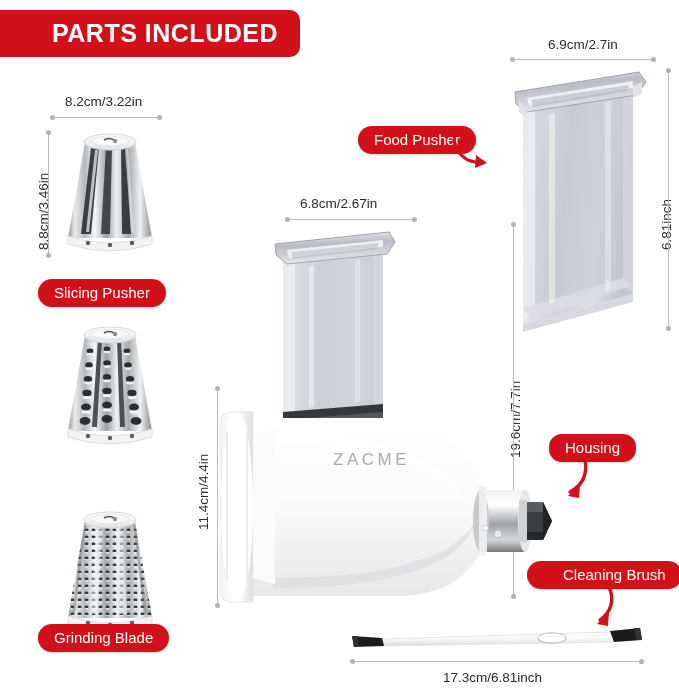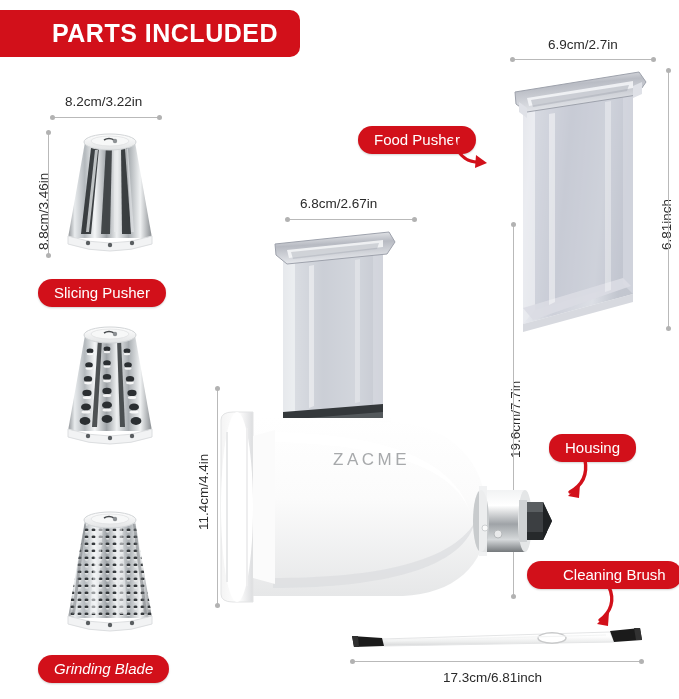--- a/index.html
+++ b/index.html
@@ -238,21 +238,21 @@
       <ellipse cx="55" cy="13" rx="19" ry="5" fill="#f7f8f8" stroke="#dcdee0" stroke-width=".7"></ellipse>
       <path d="M49 12 q5 -3 10 0" stroke="#4a4d50" stroke-width="1.6" fill="none"></path>
       <circle cx="60" cy="13" r="2.2" fill="#8d9194"></circle>
       <path d="M13 110 q42 14 84 0 l0 8 q-42 14 -84 0 Z" fill="#f2f3f4" stroke="#dcdee0" stroke-width="1"></path>
       <circle cx="33" cy="117" r="2.2" fill="#5a5e61"></circle>
       <circle cx="55" cy="119" r="2.2" fill="#5a5e61"></circle>
       <circle cx="77" cy="117" r="2.2" fill="#5a5e61"></circle>
     </svg>
   </div>
 
-  <div class="pill" style="left:38px; top:655px;font-style:italic;">Grinding Blade</div>
+  <div class="pill" style="left:38px; top:624px;">Grinding Blade</div>
 
   <div class="dim-text" style="left:500px; top:37px;margin-left:48px;">6.9cm/2.7in</div>
   <div class="dim-line-h" style="left:512px; top:59px; width:142px;"></div>
   <div class="dot" style="left:510px; top:57px;"></div>
   <div class="dot" style="left:651px; top:57px;"></div>
 
   <div class="dim-text vert" style="left:659px; top:250px;">6.81inch</div>
   <div class="dim-line-v" style="left:668px; top:70px; height:258px;"></div>
   <div class="dot" style="left:666px; top:68px;"></div>
   <div class="dot" style="left:666px; top:326px;"></div>

